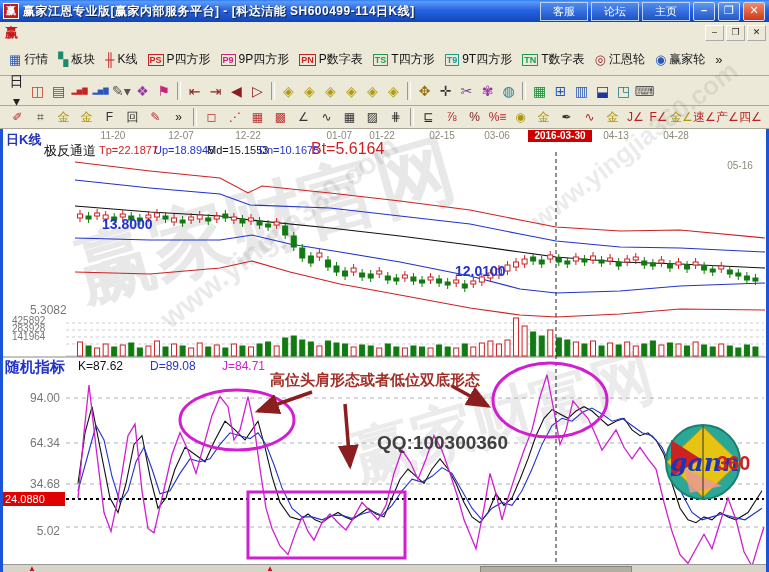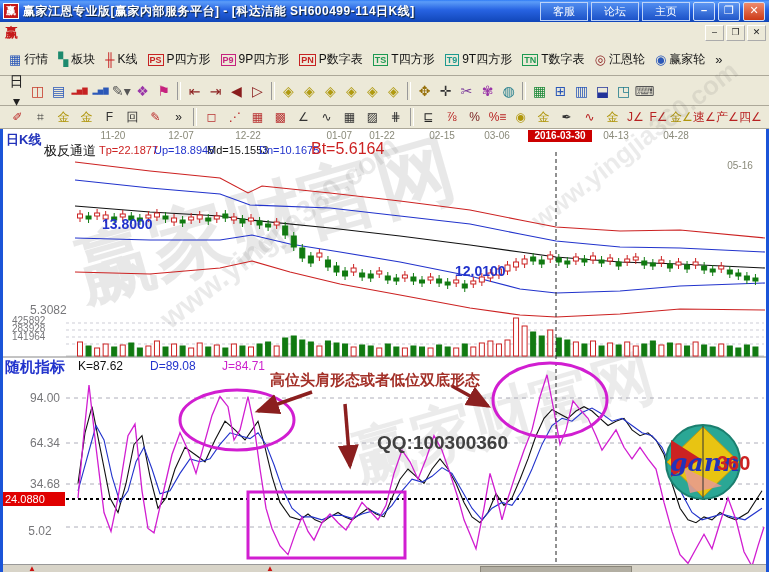--- a/index.html
+++ b/index.html
@@ -518,21 +518,21 @@
     <div>283928</div>
     <div>141964</div>
   </div>
   <div class="lbl" style="left:5px;top:358px;font-size:15px;font-weight:bold;color:#2233cc;">随机指标</div>
   <div class="lbl" style="left:78px;top:359px;font-size:12px;color:#111;">K=87.62</div>
   <div class="lbl" style="left:150px;top:359px;font-size:12px;color:#2233cc;">D=89.08</div>
   <div class="lbl" style="left:222px;top:359px;font-size:12px;color:#cc22cc;">J=84.71</div>
   <div class="stoch-tick" style="left:20px;top:391px;">94.00</div>
   <div class="stoch-tick" style="left:20px;top:436px;">64.34</div>
   <div class="stoch-tick" style="left:20px;top:477px;">34.68</div>
-  <div class="stoch-tick" style="left:20px;top:524px;text-align:center;">5.02</div>
+  <div class="stoch-tick" style="left:20px;top:524px;">5.02</div>
   <div class="badge-cur">24.0880</div>
   <div class="lbl" style="left:270px;top:371px;font-size:15px;font-weight:bold;color:#a33028;">高位头肩形态或者低位双底形态</div>
   <div class="lbl" style="left:377px;top:432px;font-size:19px;font-weight:bold;color:#404040;">QQ:100300360</div>
 
   <div class="frame-l"></div>
   <div class="frame-r"></div>
   <div class="scrollbar">
     <span class="scroll-mark" style="left:25px;">▲</span>
     <span class="scroll-mark" style="left:263px;">▲</span>
     <div class="scroll-thumb"></div>

